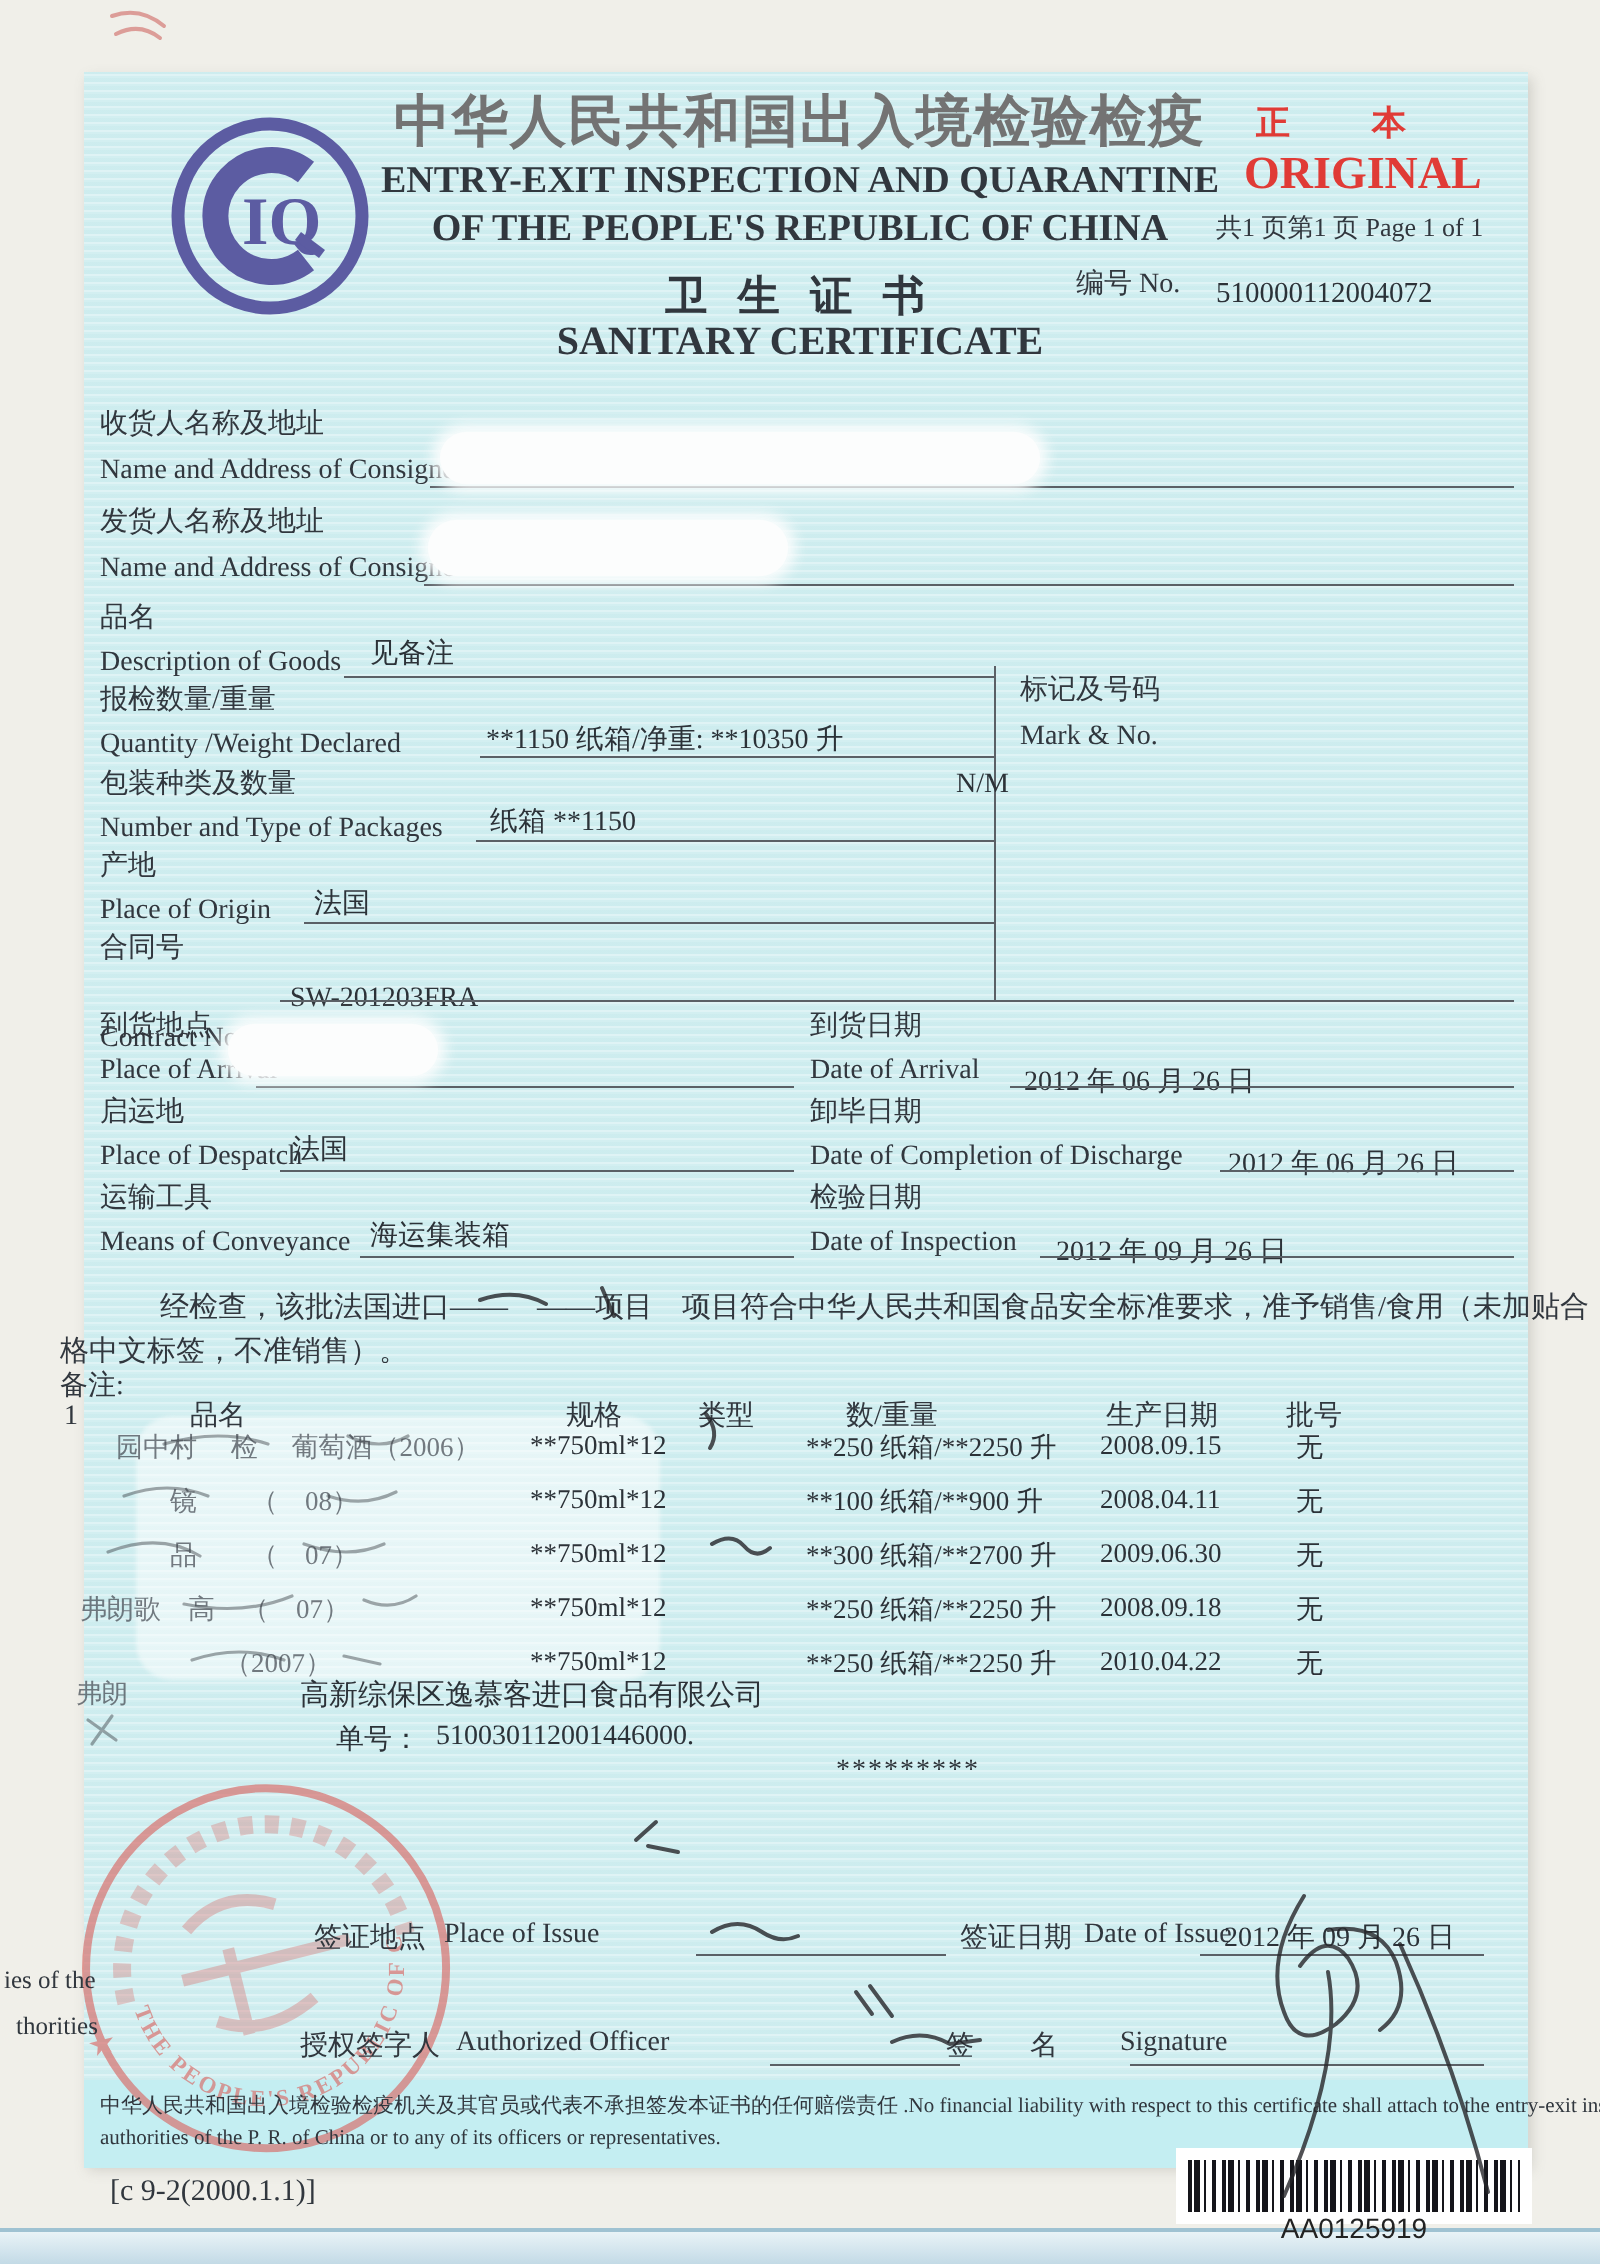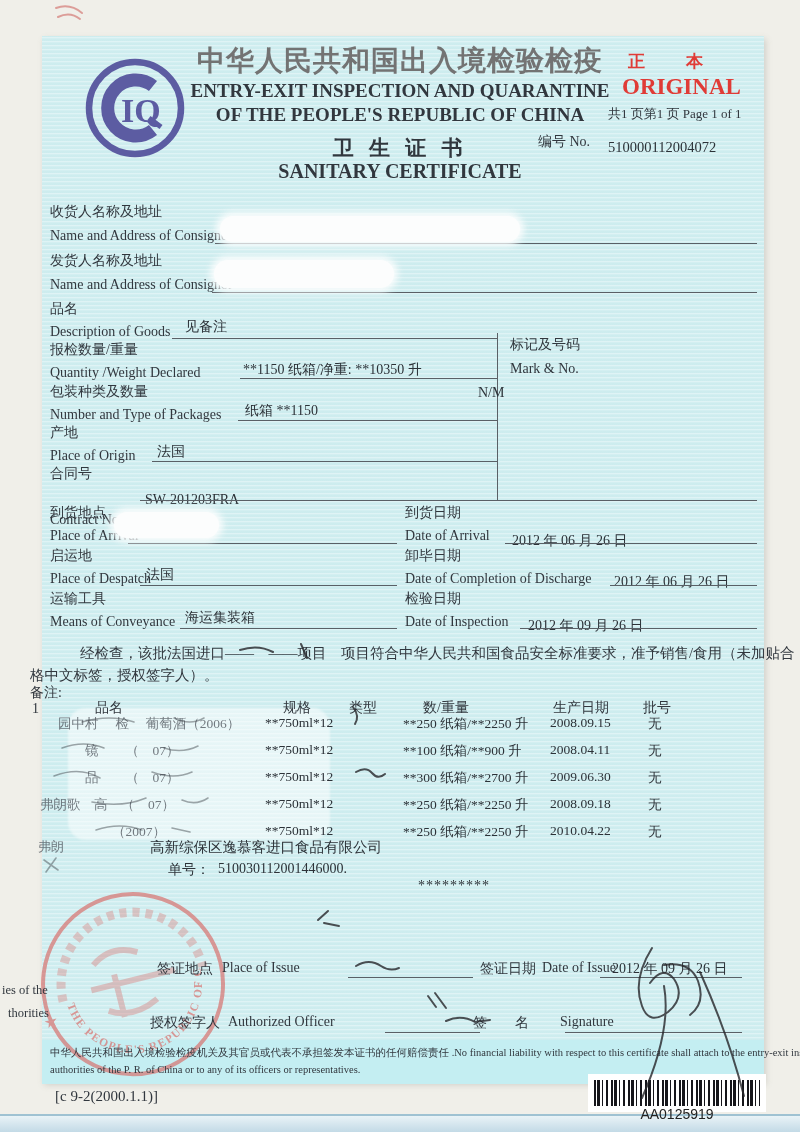--- a/index.html
+++ b/index.html
@@ -119,41 +119,41 @@
   <div class="t cn" style="left:50px;top:590px;font-family:Liberation Mono, monospace;">运输工具</div>
   <div class="t en" style="left:50px;top:614px;">Means of Conveyance</div>
   <div class="t val" style="left:185px;top:609px;">海运集装箱</div>
   <div class="ul" style="left:180px;top:628px;width:217px;"></div>
   <div class="t cn" style="left:405px;top:590px;">检验日期</div>
   <div class="t en" style="left:405px;top:614px;">Date of Inspection</div>
   <div class="t val" style="left:528px;top:617px;">2012 年 09 月 26 日</div>
   <div class="ul" style="left:520px;top:628px;width:237px;"></div>
 
   <div class="t" style="left:80px;top:644px;font-size:14.5px;">经检查，该批法国进口――　――项目　项目符合中华人民共和国食品安全标准要求，准予销售/食用（未加贴合</div>
-  <div class="t" style="left:30px;top:666px;font-size:14.5px;">格中文标签，授权签字人）。</div>
+  <div class="t" style="left:30px;top:666px;font-size:14.5px;">格中文标签，不准销售）。</div>
 
   <div class="t" style="left:30px;top:684px;font-size:14px;">备注:</div>
   <div class="t" style="left:32px;top:701px;font-size:14px;">1</div>
 
   <div class="smudge" style="left:68px;top:708px;width:262px;height:132px;"></div>
 
   <div class="t" style="left:95px;top:699px;font-size:14px;">品名</div>
   <div class="t" style="left:283px;top:699px;font-size:14px;">规格</div>
   <div class="t" style="left:349px;top:699px;font-size:14px;">类型</div>
   <div class="t" style="left:423px;top:699px;font-size:14px;">数/重量</div>
   <div class="t" style="left:553px;top:699px;font-size:14px;">生产日期</div>
   <div class="t" style="left:643px;top:699px;font-size:14px;">批号</div>
 
   <div class="t ghost" style="left:58px;top:715px;font-size:13.5px;color:#4a5058;">园中村　 检 　葡萄酒（2006）</div>
   <div class="t val" style="left:265px;top:715px;font-size:13.5px;">**750ml*12</div>
   <div class="t val" style="left:403px;top:715px;font-size:13.5px;">**250 纸箱/**2250 升</div>
   <div class="t val" style="left:550px;top:715px;font-size:13.5px;">2008.09.15</div>
   <div class="t val" style="left:648px;top:715px;font-size:13.5px;">无</div>
 
-  <div class="t ghost" style="left:58px;top:742px;font-size:13.5px;color:#4a5058;">　　镜　　（　07）</div>
+  <div class="t ghost" style="left:58px;top:742px;font-size:13.5px;color:#4a5058;">　　镜　　（　08）</div>
   <div class="t val" style="left:265px;top:742px;font-size:13.5px;">**750ml*12</div>
   <div class="t val" style="left:403px;top:742px;font-size:13.5px;">**100 纸箱/**900 升</div>
   <div class="t val" style="left:550px;top:742px;font-size:13.5px;">2008.04.11</div>
   <div class="t val" style="left:648px;top:742px;font-size:13.5px;">无</div>
 
   <div class="t ghost" style="left:58px;top:769px;font-size:13.5px;color:#4a5058;">　　品　　（　07）</div>
   <div class="t val" style="left:265px;top:769px;font-size:13.5px;">**750ml*12</div>
   <div class="t val" style="left:403px;top:769px;font-size:13.5px;">**300 纸箱/**2700 升</div>
   <div class="t val" style="left:550px;top:769px;font-size:13.5px;">2009.06.30</div>
   <div class="t val" style="left:648px;top:769px;font-size:13.5px;">无</div>

